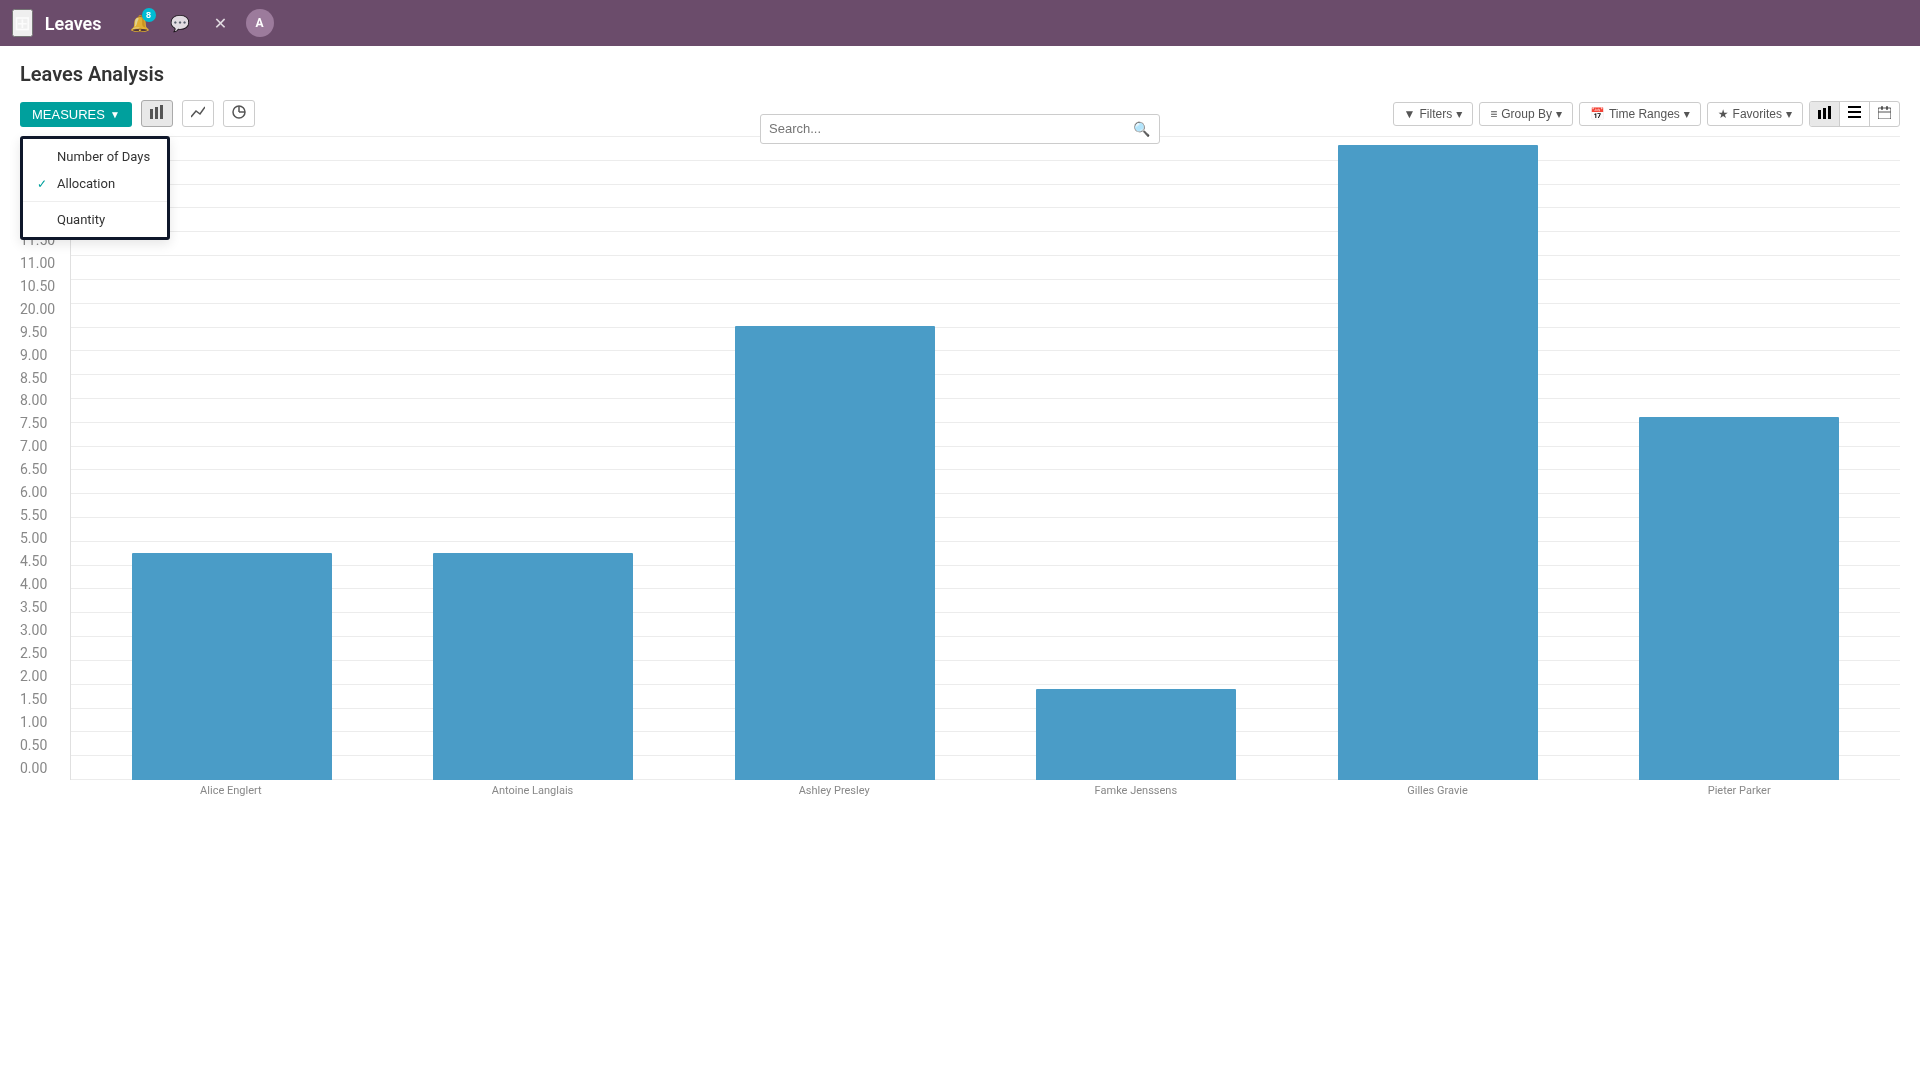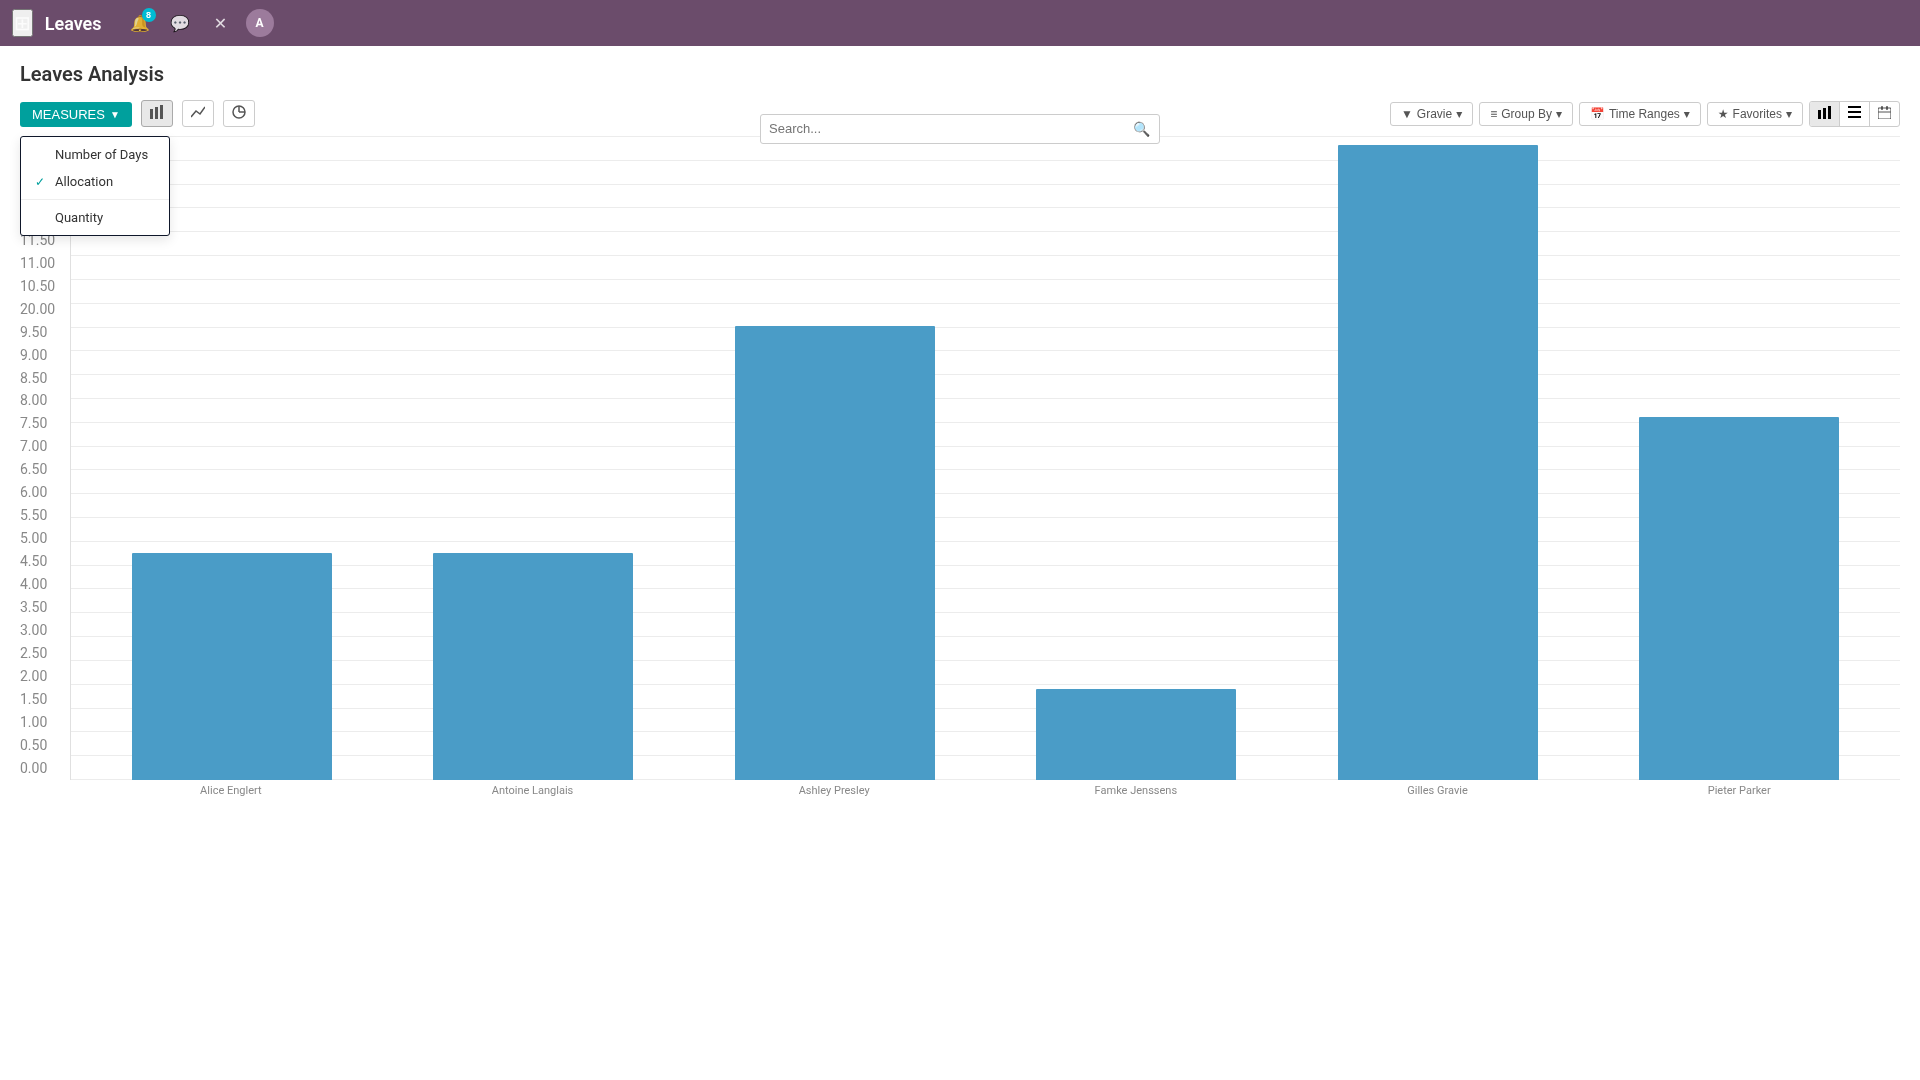--- a/index.html
+++ b/index.html
@@ -181,21 +181,21 @@
     }
     .view-btn:last-child { border-right: none; }
     .view-btn.active { background: #e8e8e8; }
 
     
     .dropdown-menu {
       position: absolute;
       top: 34px;
       left: 0;
       background: #fff;
-      border: 1px solid #0f172a;
+      border: 3px solid #0f172a;
       border-radius: 3px;
       box-shadow: 0 4px 12px rgba(0,0,0,0.1);
       min-width: 150px;
       z-index: 100;
       padding: 4px 0;
     }
     .dropdown-item {
       padding: 6px 14px;
       cursor: pointer;
       display: flex;
@@ -357,21 +357,21 @@
     <div style="position:absolute; left:50%; transform:translateX(-50%); z-index:1;">
       <div class="search-bar-container">
         <input class="search-input" type="text" placeholder="Search..." style="">
         <button class="search-icon-btn">🔍</button>
       </div>
     </div>
 
     <div style="margin-left:auto; display:flex; align-items:center; gap:6px;">
       <button class="filter-btn">
         <span>▼</span>
-        <span>Gravie</span>
+        <span>Filters</span>
         <span>▾</span>
       </button>
       <button class="filter-btn">
         <span>≡</span>
         <span>Group By</span>
         <span>▾</span>
       </button>
       <button class="filter-btn">
         <span>📅</span>
         <span>Time Ranges</span>

